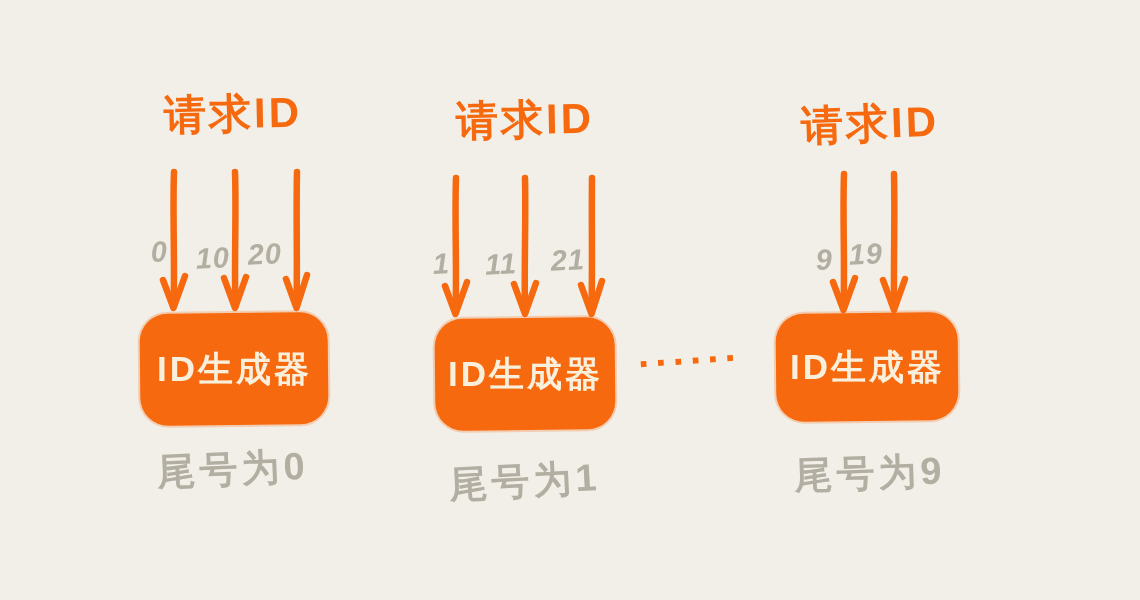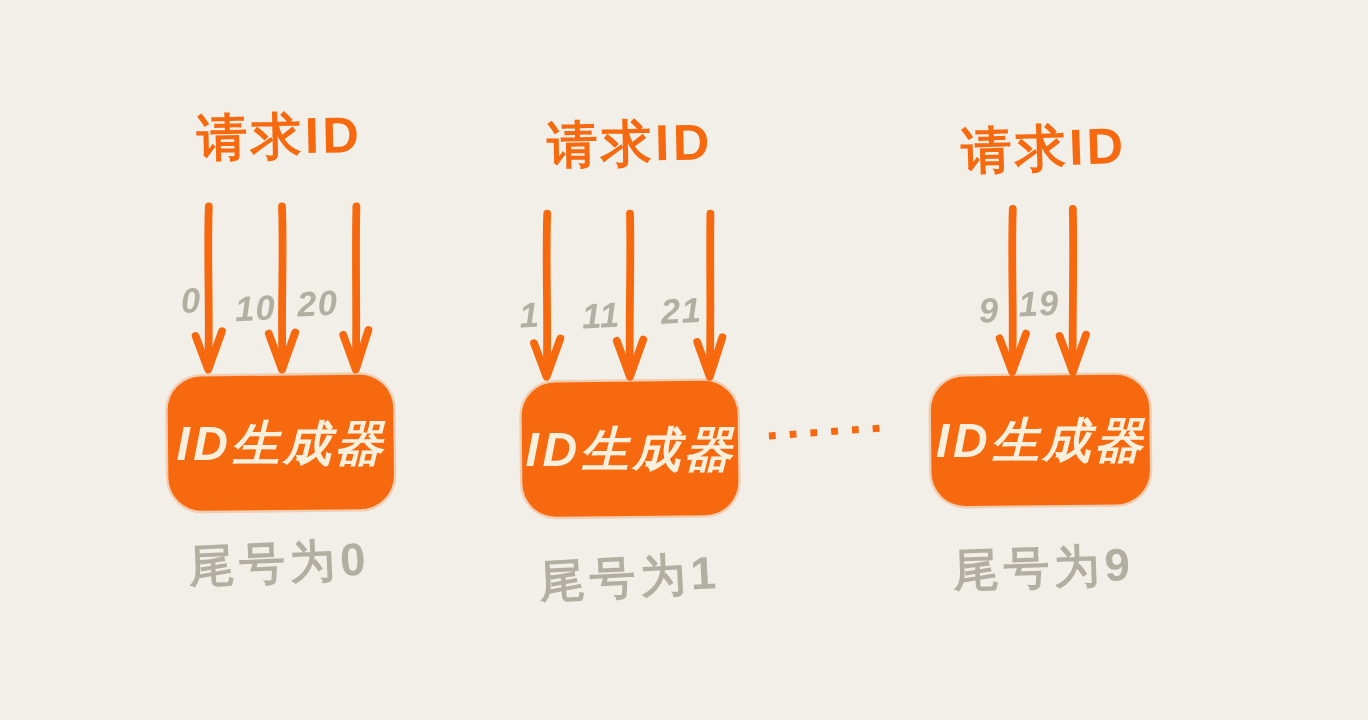--- a/index.html
+++ b/index.html
@@ -56,25 +56,24 @@
   .genbox {
     position: absolute;
     background: var(--orange);
     border-radius: 28px;
     display: flex; align-items: center; justify-content: center;
     transform: rotate(-0.6deg);
     box-shadow: 0 0 0 2px rgba(246,105,14,0.25);
   }
   .genbox .genbox-label {
     color: var(--box_text);
-    font-size: 40px; font-weight: 700;
+    font-size: 35px; font-weight: 700;
     letter-spacing: 3px;
     white-space: nowrap;
     transform: rotate(0.6deg);
-    font-style: italic;
   }
 
   .caption {
     position: absolute; left: 0; width: 100%;
     text-align: center;
     color: var(--gray);
     font-size: 38px; font-weight: 700;
     letter-spacing: 4px;
     white-space: nowrap;
   }

